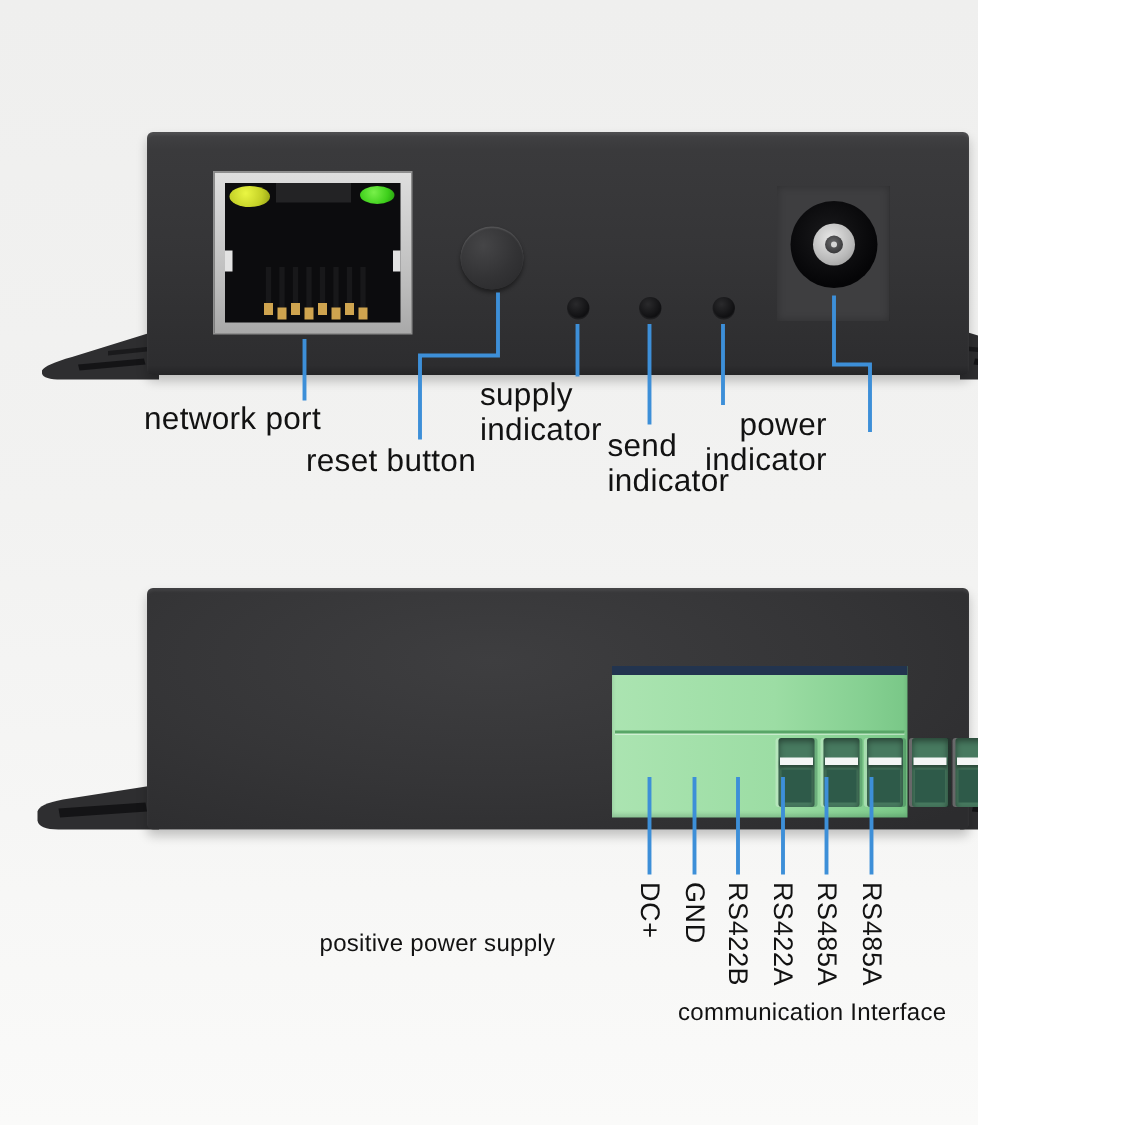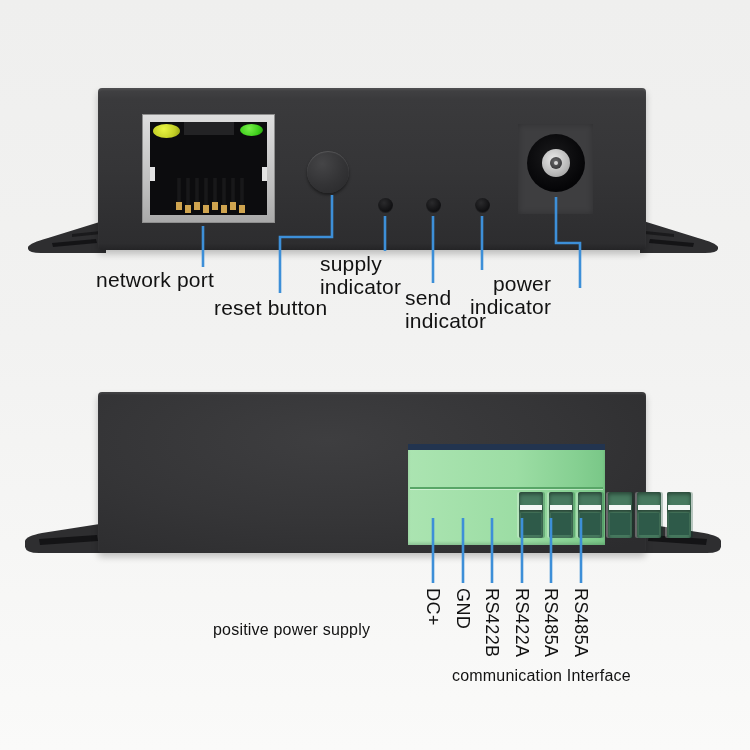--- a/index.html
+++ b/index.html
@@ -1,17 +1,17 @@
 <!DOCTYPE html>
 <html style="--color-callout-line: #3d8fd8; --color-device-body: #38383a; --color-terminal-block-green: #9adfa5; --color-led-yellow: #c9d32e; --color-led-green: #3ecf1b; --color-label-text: #121212; --color-background: #f1f1f0;"><head>
 <meta charset="utf-8">
 <style>
   html,body{margin:0;padding:0;background:#fff;}
   #canvas{
-    position:relative;width:750px;height:750px;overflow:hidden;
+    position:relative;width:652px;height:750px;overflow:hidden;
     background:linear-gradient(180deg,#efefee 0%,#f2f2f1 45%,#fafaf9 100%);
     font-family:"Liberation Sans",sans-serif;color:#121212;
   }
   svg.layer{position:absolute;left:0;top:0;width:750px;height:750px;pointer-events:none;}
 
   
   .device-body{
     position:absolute;left:98px;width:548px;border-radius:4px;
     background:linear-gradient(180deg,#424244 0%,#3a3a3c 7%,#353537 50%,#2d2d2f 96%,#242426 100%);
     box-shadow:inset 0 2px 2px rgba(255,255,255,.07), 0 4px 7px rgba(0,0,0,.22);
@@ -190,21 +190,21 @@
     <path class="callout-path" d="M463,518 L463,583"></path>
     <path class="callout-path" d="M492,518 L492,583"></path>
     <path class="callout-path" d="M522,518 L522,583"></path>
     <path class="callout-path" d="M551,518 L551,583"></path>
     <path class="callout-path" d="M581,518 L581,583"></path>
   </svg>
 
   <div class="lbl" style="left:96px;top:268px;">
     <span>network port</span>
   </div>
-  <div class="lbl" style="left:214px;top:296px;text-align:right;">
+  <div class="lbl" style="left:204px;top:296px;text-align:right;">
     <span>reset button</span>
   </div>
   <div class="lbl" style="left:320px;top:252px;">
     <span style="display:block;">supply</span>
     <span style="display:block;">indicator</span>
   </div>
   <div class="lbl" style="left:405px;top:286px;">
     <span style="display:block;">send</span>
     <span style="display:block;">indicator</span>
   </div>

